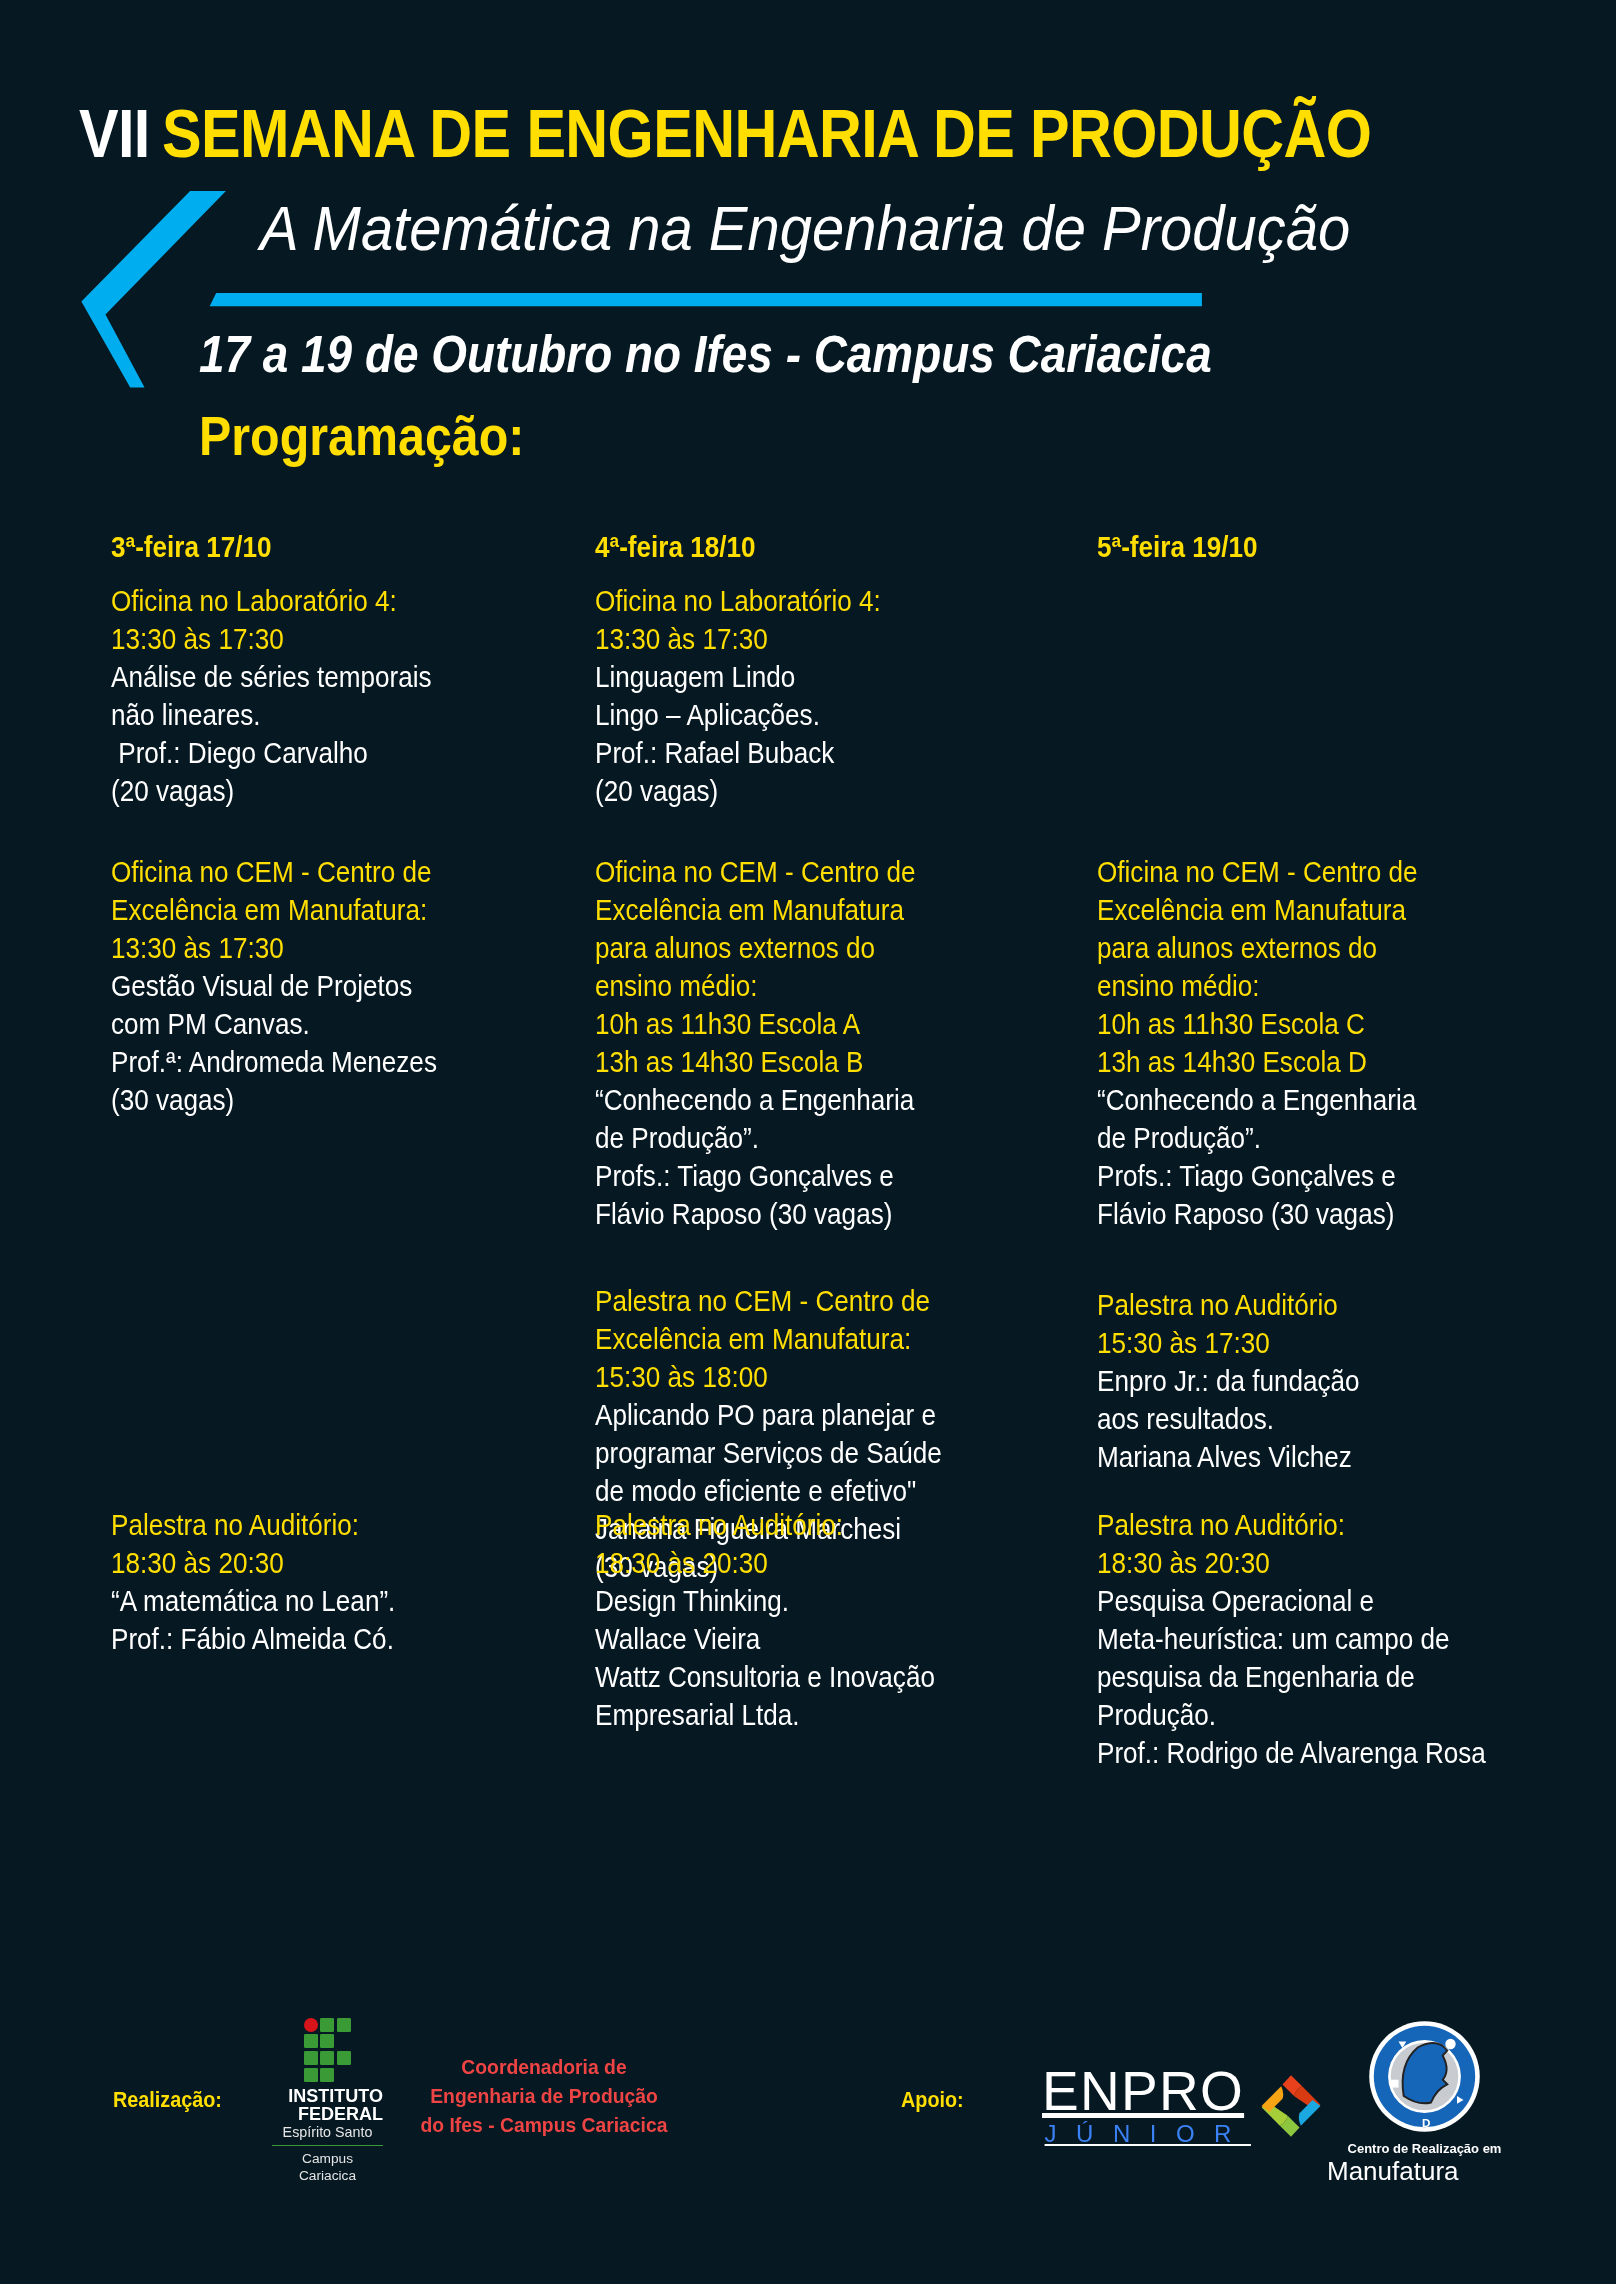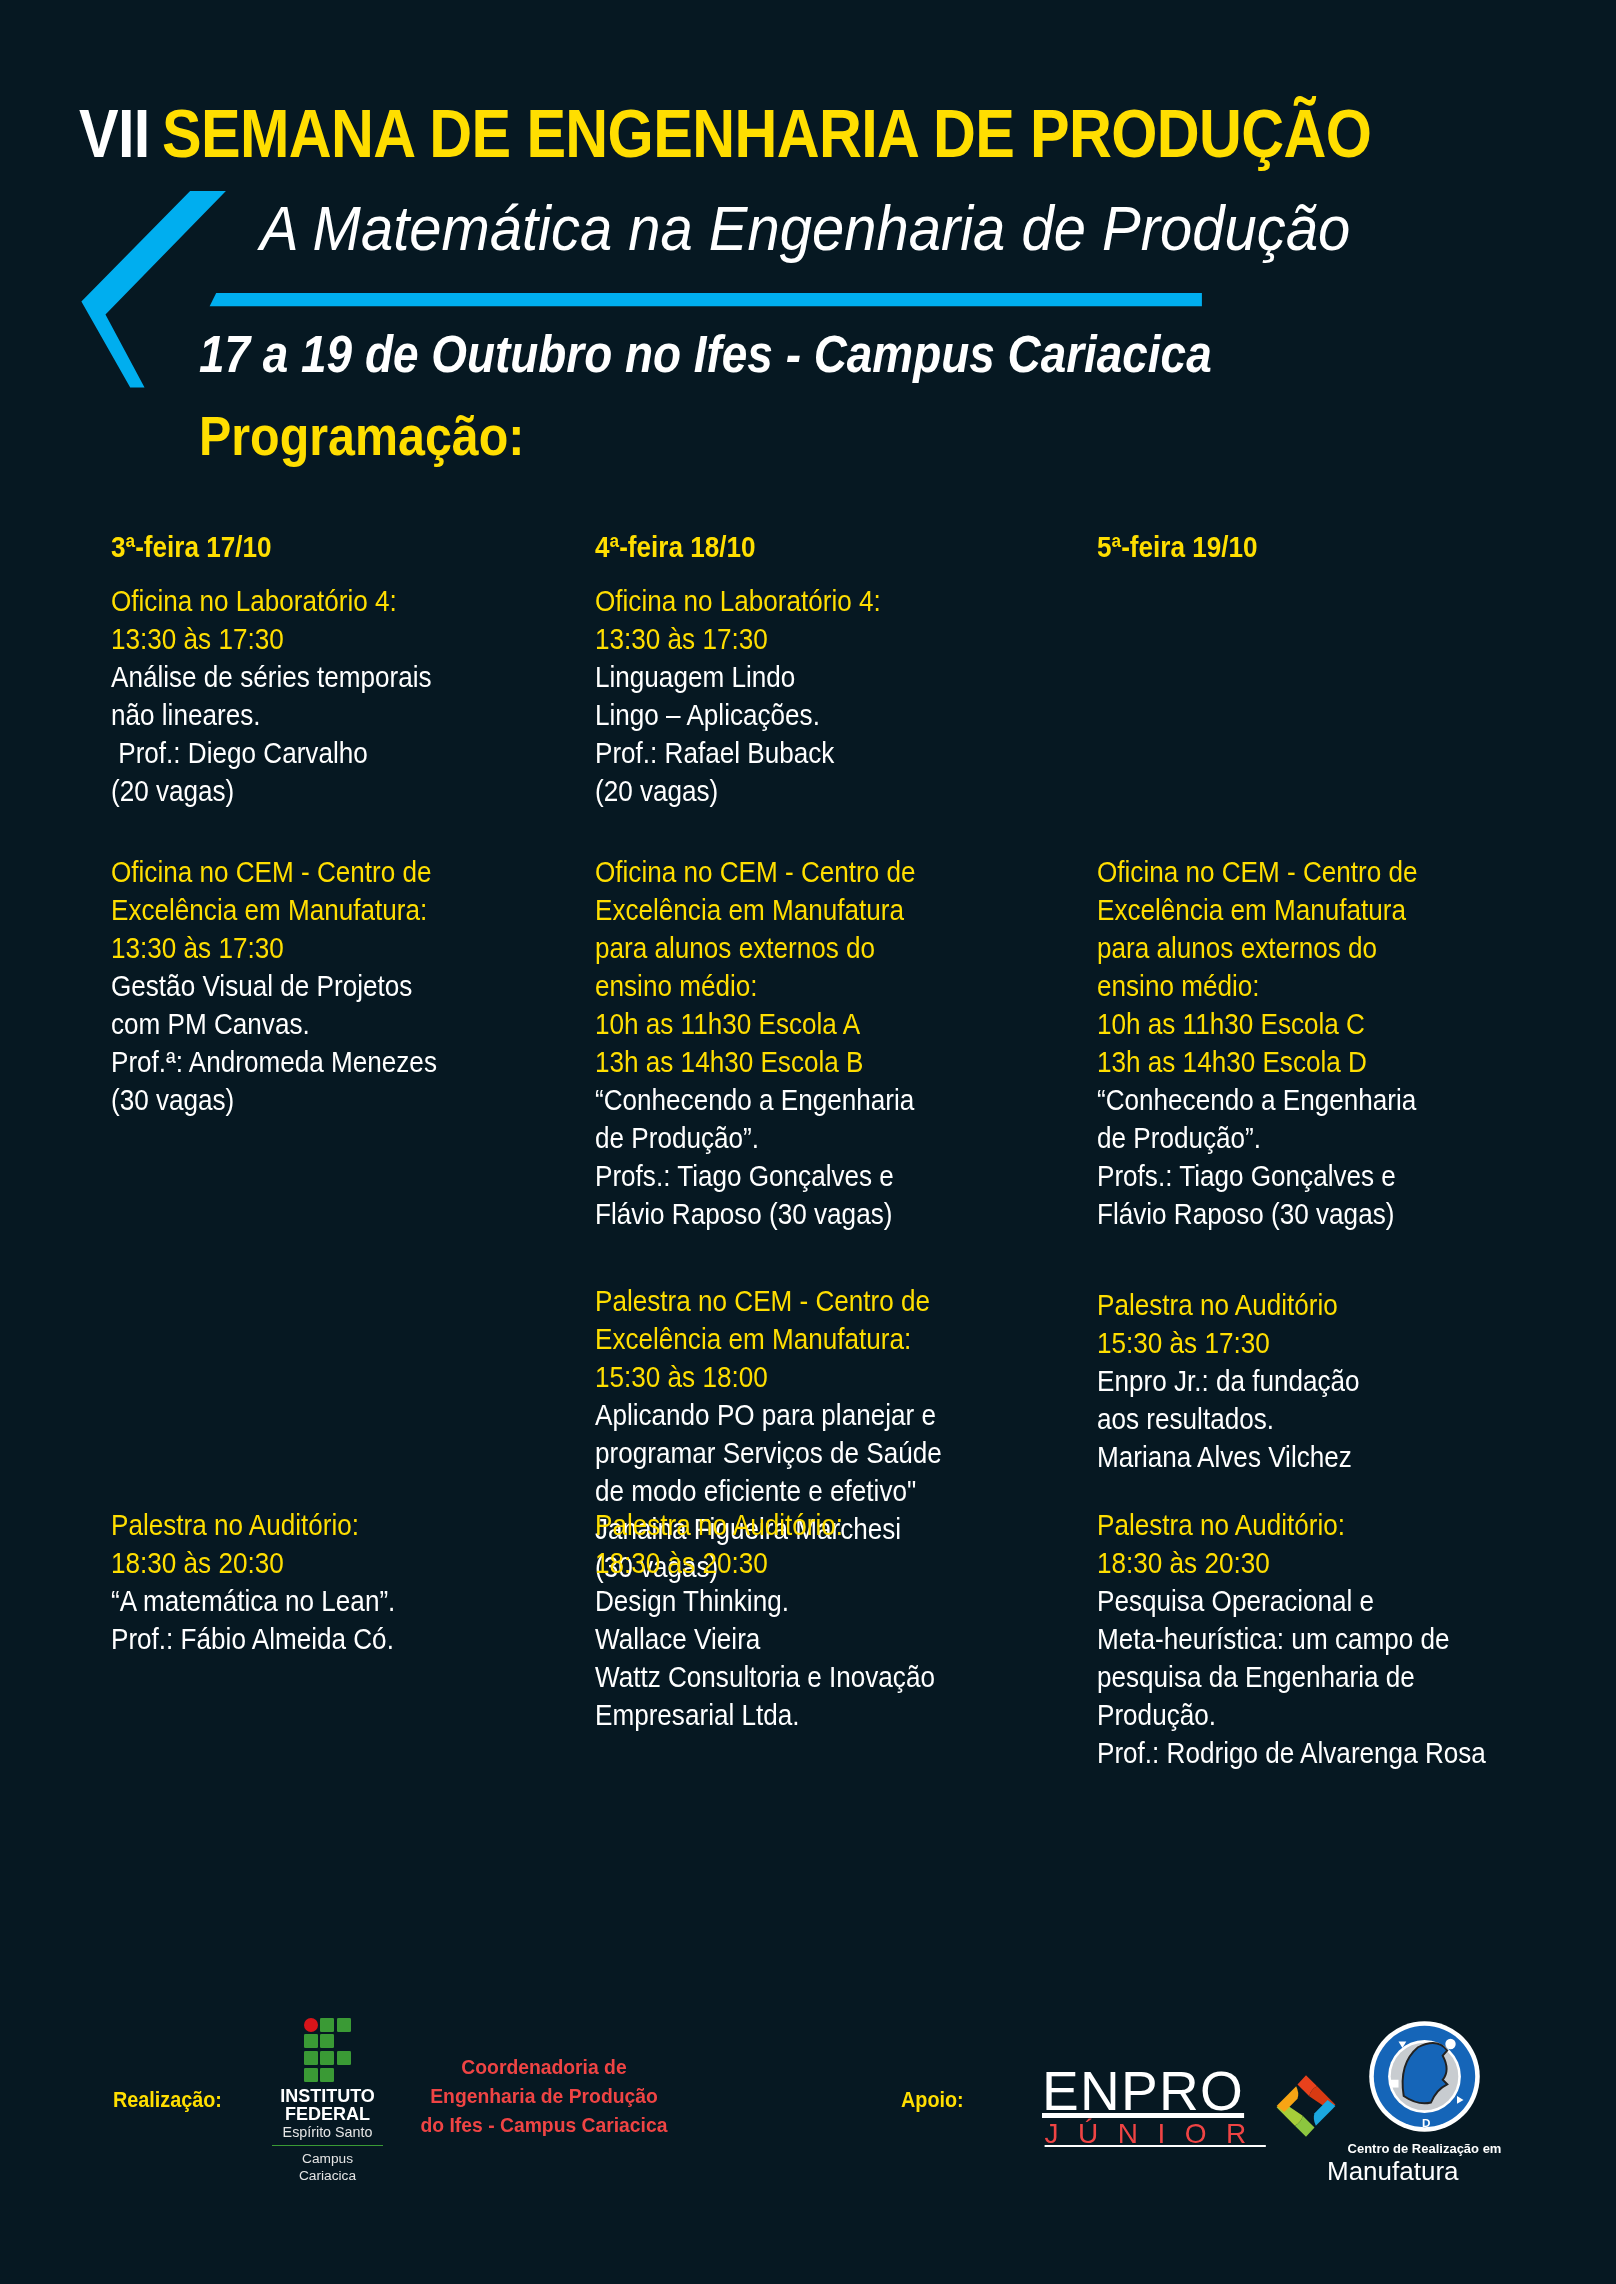--- a/index.html
+++ b/index.html
@@ -62,32 +62,32 @@
 
   
   .footer-label {
     font-size: 22px; font-weight: bold; color: #FFDE00; white-space: nowrap;
     transform: scaleX(0.9); transform-origin: left center;
   }
   .ifes-logo { left: 272px; top: 2018px; width: 111px; text-align: center; }
   .ifes-grid { position: relative; width: 47px; height: 65px; margin: 0 auto 3.9px auto; }
   .ifes-grid .sq { position: absolute; width: 13.7px; height: 13.7px; background: #3A9A35; border-radius: 1.3px; }
   .ifes-grid .dot { position: absolute; width: 14.3px; height: 14.3px; background: #D7141A; border-radius: 50%; }
-  .ifes-name { font-size: 18px; font-weight: bold; line-height: 18px; white-space: nowrap; }
+  .ifes-name { font-size: 18px; font-weight: bold; line-height: 18px; white-space: nowrap; text-align: right; }
   .ifes-state { font-size: 14.3px; line-height: 18px; white-space: nowrap; color: #e6e6e6; }
   .ifes-rule { height: 1.3px; background: #3A9A35; width: 100%; margin: 3.9px 0 3.9px 0; }
   .ifes-campus { font-size: 13.7px; line-height: 17px; color: #e5e5e5; white-space: nowrap; }
   .coord {
     left: 404px; top: 2052px; width: 280px; text-align: center;
     font-size: 21px; font-weight: bold; line-height: 29px; color: #ef4444;
   }
   .coord div { white-space: nowrap; transform: scaleX(0.92); }
   .enpro { left: 1042px; top: 2064px; text-decoration: underline; }
   .enpro-word { font-size: 55px; font-weight: normal; letter-spacing: 1.3px; line-height: 55px; color: #ffffff; white-space: nowrap; }
-  .enpro-sub { font-size: 28px; letter-spacing: 19.5px; line-height: 29px; color: #ef4444; margin-left: 2.6px; white-space: nowrap; }
+  .enpro-sub { font-size: 24px; letter-spacing: 19.5px; line-height: 29px; color: #3b82f6; margin-left: 2.6px; white-space: nowrap; }
   .cem { left: 1327px; top: 2018px; width: 195px; }
   .cem-caption-1 { font-size: 13px; font-weight: bold; text-align: center; white-space: nowrap; margin-top: 3.9px; }
   .cem-caption-2 { font-size: 26px; font-weight: normal; white-space: nowrap; line-height: 30px; }
 </style>
 </head>
 <body>
 
 <svg class="abs chevron" width="1616" height="456" viewBox="0 0 2482 700">
   <polygon points="292,293 347,293 162,483 222,595 200,595 125,463" fill="#00AEEF"></polygon>
   <polygon points="332,450 1846,450 1846,470 322,470" fill="#00AEEF"></polygon>

